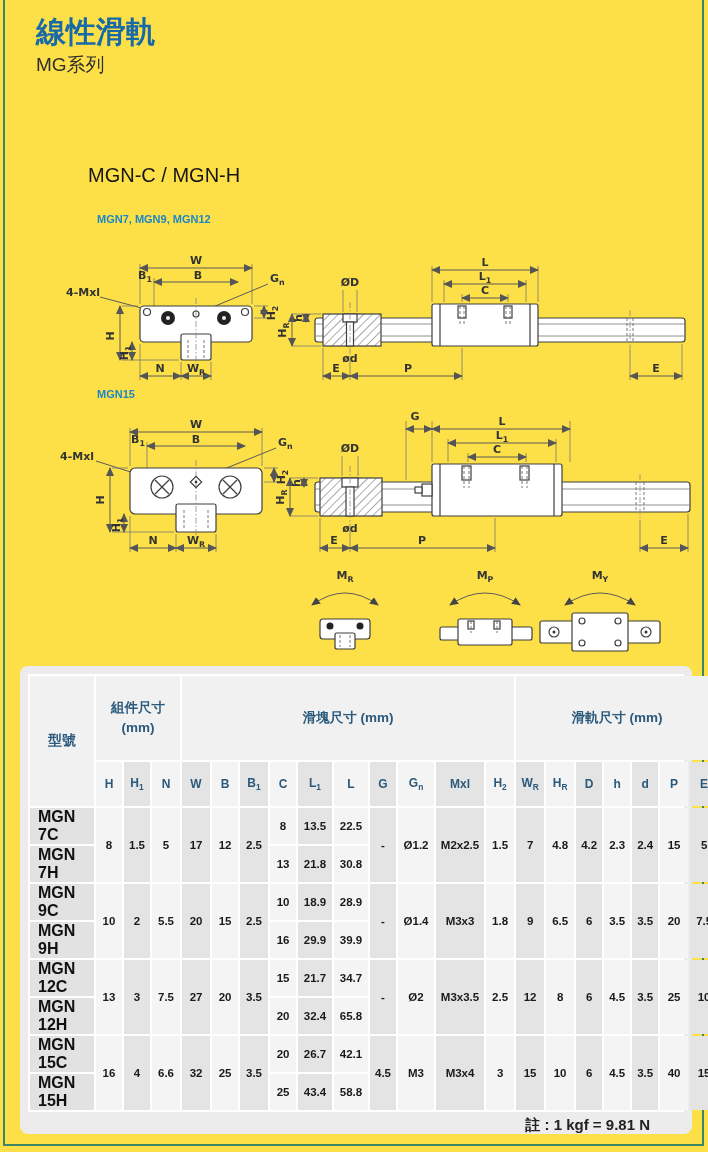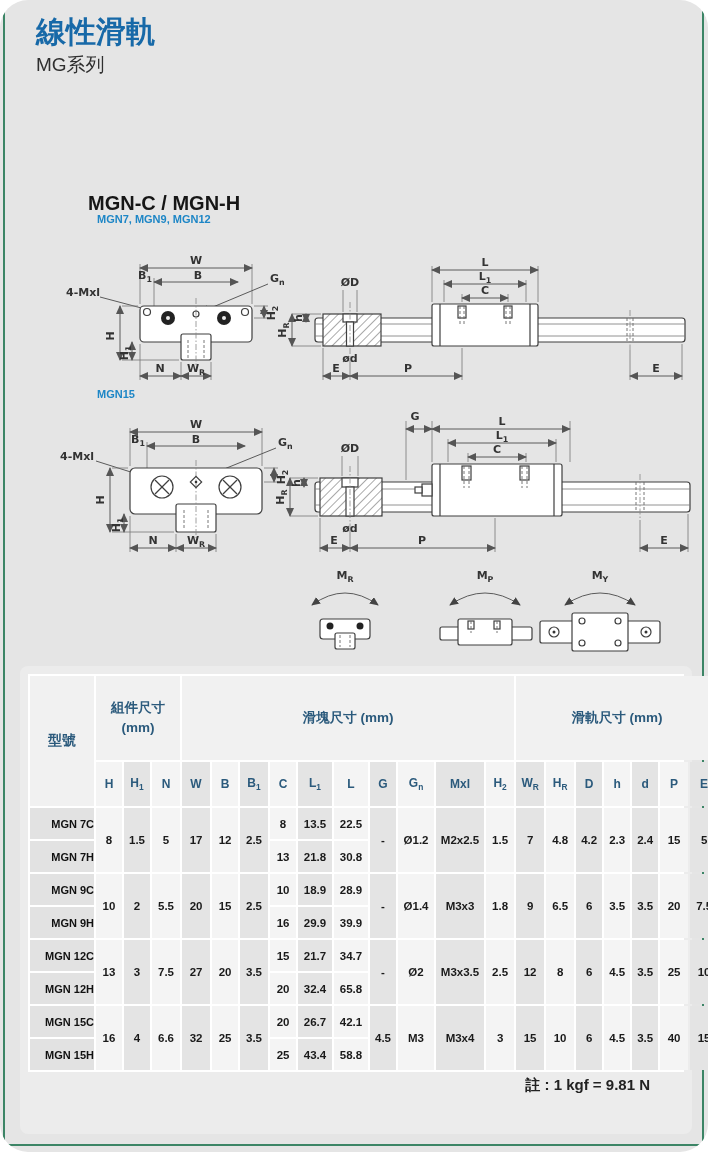--- a/index.html
+++ b/index.html
@@ -1,28 +1,28 @@
 <!DOCTYPE html>
 <html><head>
 <meta charset="utf-8">
 <style>
   html,body{margin:0;padding:0;background:#fff;}
   .page{
-    position:relative;width:708px;height:1152px;background:#e5e5e5;
-    font-family:"Liberation Sans","DejaVu Sans",sans-serif;overflow:hidden;border-radius:28px;
+    position:relative;width:708px;height:1152px;background:#fde047;
+    font-family:"Liberation Sans","DejaVu Sans",sans-serif;overflow:hidden;
   }
   .frame-left,.frame-right,.frame-bottom{position:absolute;background:#3c8566;}
   .frame-left{left:3px;top:0;width:2px;height:1146px;}
   .frame-right{left:702px;top:0;width:2px;height:1146px;}
   .frame-bottom{left:3px;top:1144px;width:701px;height:2px;}
 
   .page-title{position:absolute;left:36px;top:12px;font-size:30px;font-weight:bold;color:#1769a8;}
   .page-subtitle{position:absolute;left:36px;top:52px;font-size:19px;color:#2f2f2f;}
   .table-heading{position:absolute;left:130px;top:127px;font-size:21px;font-weight:bold;color:#0f0f0f;}
-  .model-heading{position:absolute;left:88px;top:192px;font-size:20px;font-weight:bold;color:#161616;}
+  .model-heading{position:absolute;left:88px;top:164px;font-size:20px;font-weight:normal;color:#161616;}
   .series-label{position:absolute;font-size:11px;font-weight:bold;color:#1d86c6;}
   .series-1{left:97px;top:213px;}
   .series-2{left:97px;top:388px;}
 
   svg{position:absolute;}
   .svg1{left:30px;top:240px;}
   .svg2{left:30px;top:408px;}
   .svg3{left:300px;top:563px;}
   .dlab{font:bold 11px "DejaVu Sans",sans-serif;fill:#333;}
   .oline{stroke:#3f3f3f;stroke-width:1.2;fill:none;}
@@ -37,21 +37,21 @@
     background:#ececec;border-radius:8px;padding:8px 8px 0 8px;box-sizing:border-box;
   }
   .tbl-wrap{background:#ffffff;}
   table{border-collapse:separate;border-spacing:2px;width:100%;table-layout:fixed;}
   th,td{text-align:center;overflow:hidden;padding:0;}
   th{color:#2b5a7c;font-weight:bold;}
   .th-model{background:#f1f1f1;font-size:14px;vertical-align:middle;}
   .th-group{background:#f1f1f1;font-size:13.5px;height:84px;vertical-align:middle;white-space:pre-line;line-height:1.5;}
   .th-col{font-size:12px;height:44px;vertical-align:middle;}
   td{font-size:11.5px;font-weight:bold;color:#1a1a1a;height:31px;vertical-align:middle;}
-  .td-model{text-align:right;padding-left:8px;font-size:11px;color:#111;background:#e2e2e2;}
+  .td-model{text-align:left;padding-left:8px;font-size:16px;color:#111;background:#e2e2e2;}
   .even{background:#f4f4f4;}
   .odd{background:#e4e4e4;}
   sub{font-size:70%;}
   .note{ text-align:right;padding:4px 34px 0 0;font-size:15px;font-weight:600;color:#222;}
 </style>
 </head>
 <body>
 
 <div class="page">
   <div class="frame-left"></div>

